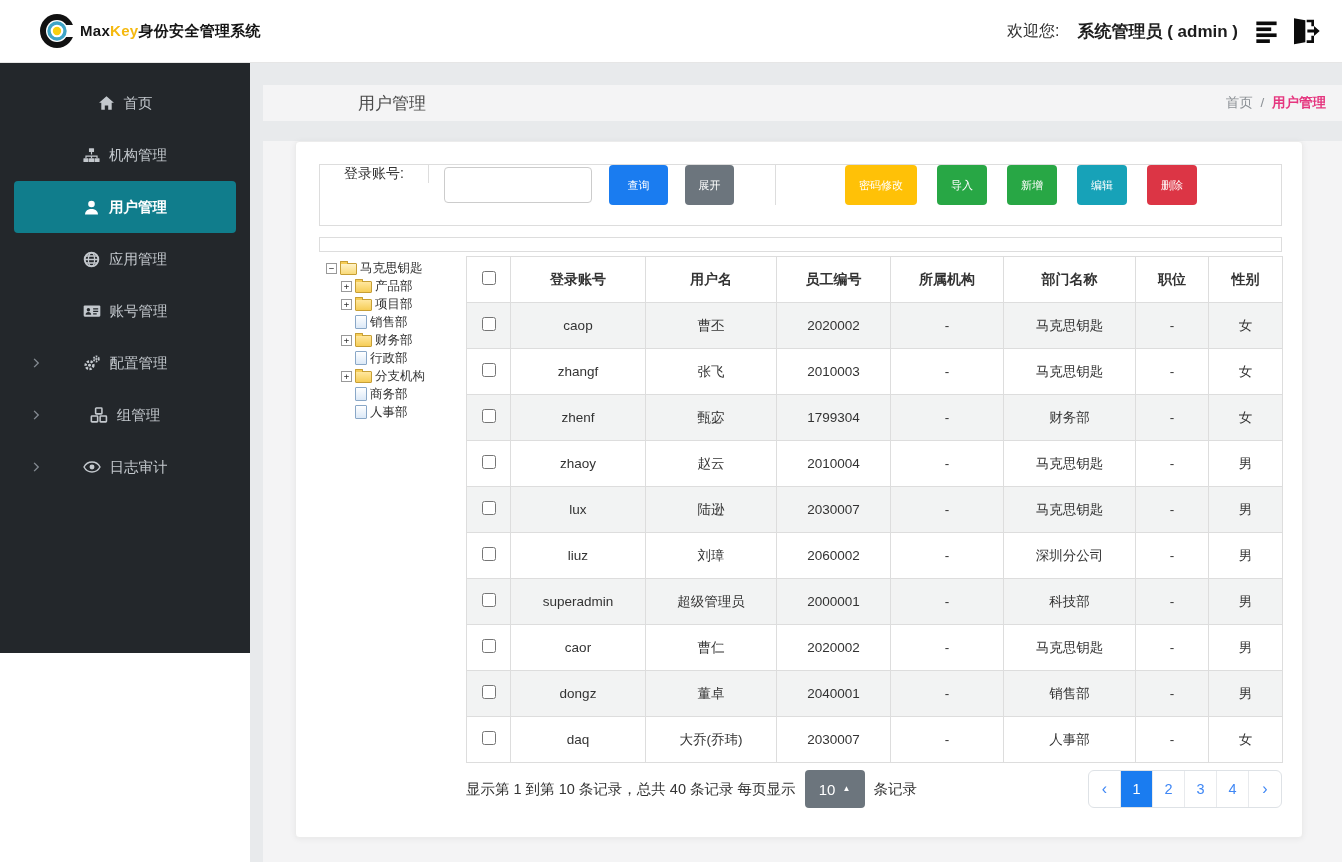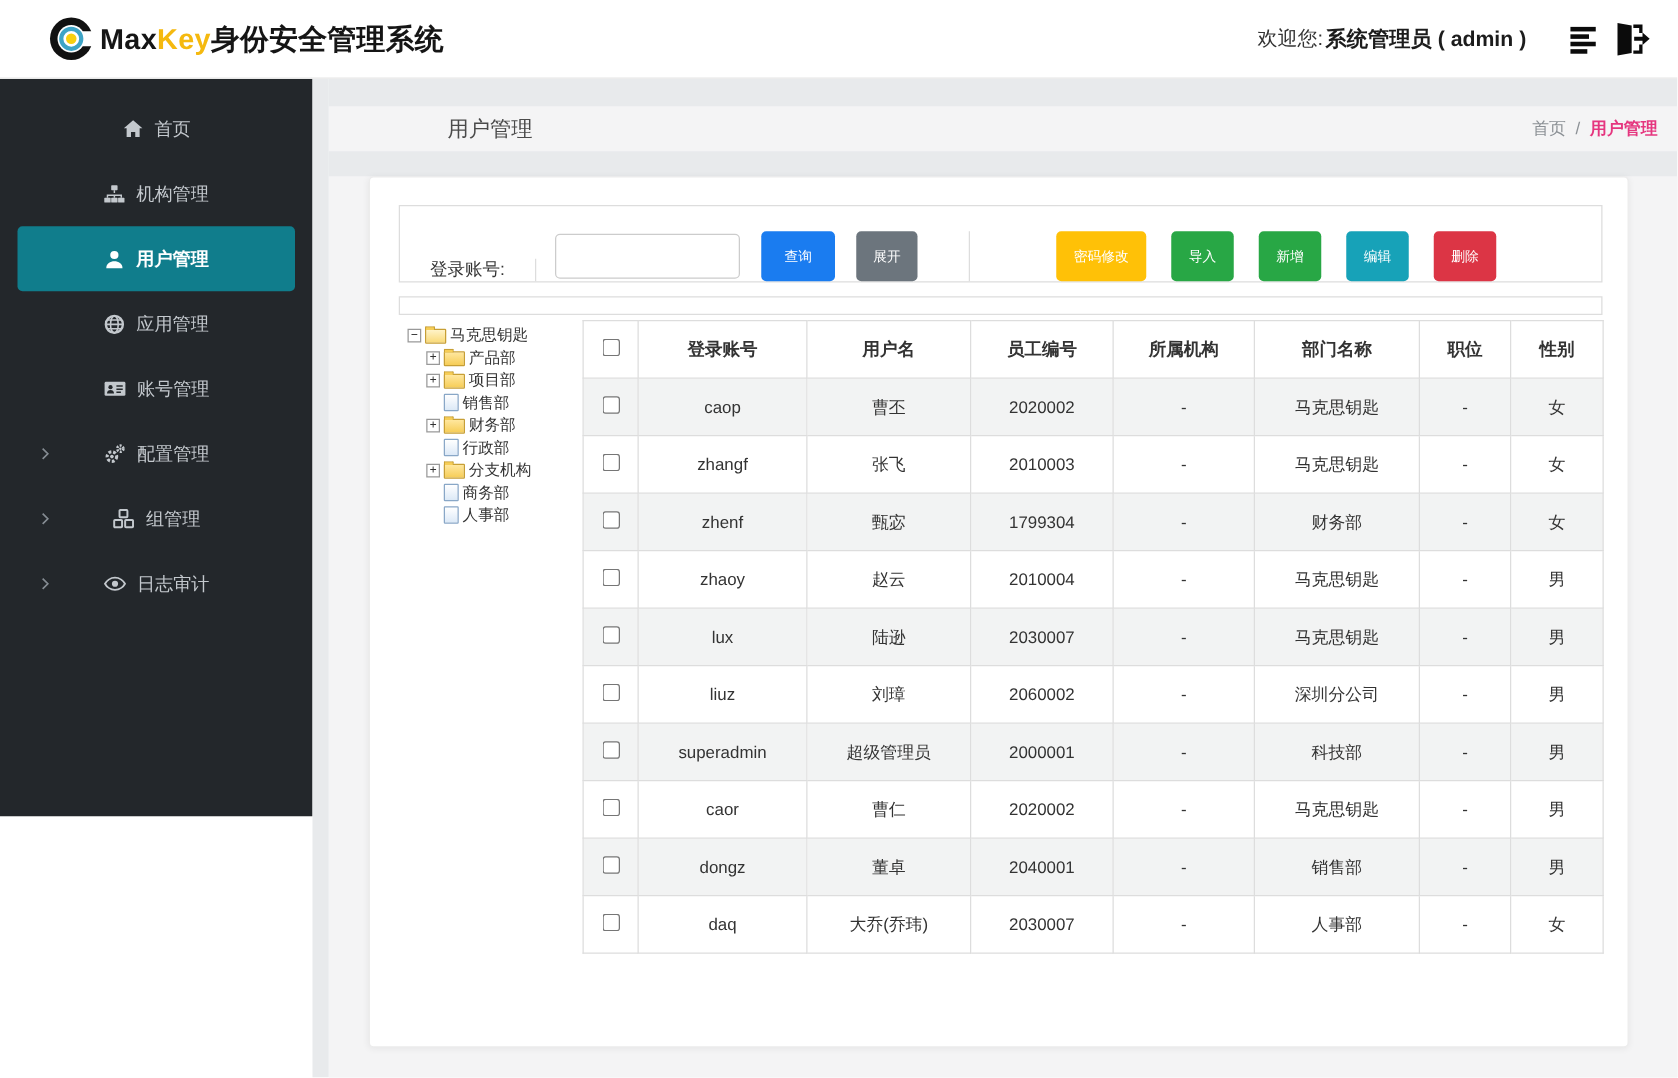--- a/index.html
+++ b/index.html
@@ -4,25 +4,25 @@
 <style>
   html,body{margin:0;padding:0;}
   body{font-family:"Liberation Sans","DejaVu Sans",sans-serif;background:#fff;}
   #app{position:relative;width:1342px;height:862px;overflow:hidden;background:#fff;}
 
   
   .navbar{position:absolute;left:0;top:0;width:1342px;height:63px;background:#fff;
     border-bottom:1px solid #e6e6e6;display:flex;align-items:center;
     padding:0 22px 0 38px;box-sizing:border-box;z-index:5;}
   .brand{display:flex;align-items:center;gap:4px;}
-  .brand-title{font-size:23px;font-weight:bold;color:#151515;letter-spacing:.3px;}
+  .brand-title{font-size:15px;font-weight:bold;color:#151515;letter-spacing:.3px;}
   .brand-key{color:#f5b90f;}
   .nav-right{margin-left:auto;display:flex;align-items:center;}
-  .welcome-label{font-size:16px;color:#333;margin-right:2px;}
-  .welcome-user{font-size:17px;font-weight:bold;color:#1c1c1c;margin-right:28px;}
+  .welcome-label{font-size:16px;color:#333;margin-right:18px;}
+  .welcome-user{font-size:17px;font-weight:bold;color:#1c1c1c;margin-right:11px;}
   .nav-icon{color:#0b0b0b;display:flex;align-items:center;margin-left:6px;cursor:pointer;}
 
   
   .sidebar{position:absolute;left:0;top:63px;width:250px;height:590px;background:#23272b;
     padding-top:14px;box-sizing:border-box;}
   .side-item{height:52px;display:flex;align-items:center;justify-content:center;gap:9px;
     color:#c3c8cd;font-size:14.5px;position:relative;cursor:pointer;}
   .side-item .side-icon{display:flex;align-items:center;}
   .side-item.active{background:#107d8c;color:#fff;margin:0 14px;border-radius:4px;font-weight:bold;}
   .side-chevron{position:absolute;left:30px;top:50%;transform:translateY(-50%);color:#858c93;display:flex;}
@@ -39,21 +39,21 @@
   .breadcrumb .bc-sep{margin:0 4px;color:#8b9095;}
   .breadcrumb .bc-cur{color:#e5367f;font-weight:bold;}
 
   .panel{position:absolute;left:0;top:78px;width:1079px;height:721px;background:#f4f4f5;}
   .card{position:absolute;left:32px;top:0;width:1008px;height:697px;background:#fff;
     border:1px solid #ececec;border-radius:4px;box-sizing:border-box;
     box-shadow:0 1px 6px rgba(0,0,0,.06);}
 
   
   .search-box{position:absolute;left:23px;top:22px;width:963px;height:62px;
-    border:1px solid #ddd;display:flex;align-items:flex-end;box-sizing:border-box;background:#fff;}
+    border:1px solid #ddd;display:flex;align-items:flex-start;box-sizing:border-box;background:#fff;}
   .sb-label{width:108px;border-right:1px solid #ddd;display:flex;align-items:center;
     justify-content:center;font-size:14px;color:#333;flex:none;}
   .sb-form{display:flex;align-items:center;padding-left:15px;gap:17px;width:347px;
     box-sizing:border-box;flex:none;border-right:1px solid #ddd;}
   .sb-input{width:148px;height:36px;border:1px solid #ccc;border-radius:4px;box-sizing:border-box;
     padding:0 8px;font-size:14px;outline:none;}
   .btn{border:none;border-radius:4px;color:#fff;font-size:11px;height:40px;cursor:pointer;
     font-family:Liberation Sans, sans-serif;display:flex;align-items:center;justify-content:center;}
   .btn-query{width:59px;background:#1a7cf0;}
   .btn-expand{width:49px;background:#6c757d;}
@@ -444,18 +444,36 @@
                   <td>2030007</td>
                   <td>-</td>
                   <td>人事部</td>
                   <td>-</td>
                   <td>女</td>
                 </tr>
               </tbody>
             </table>
         </div>
 
+        <div class="table-footer">
+          <div class="summary">
+            <span>显示第 1 到第 10 条记录，总共 40 条记录  每页显示</span>
+            <button class="page-size-btn">
+              <span>10</span>
+              <span class="caret-up">▲</span>
+            </button>
+            <span>条记录</span>
+          </div>
+          <div class="pagination" id="pagination">
+              <div class="page-item nav">‹</div>
+              <div class="page-item active">1</div>
+              <div class="page-item">2</div>
+              <div class="page-item">3</div>
+              <div class="page-item">4</div>
+              <div class="page-item nav">›</div>
+            </div>
+        </div>
 
       </div>
     </div>
   </div>
 
 </div>
 
 </body></html>

